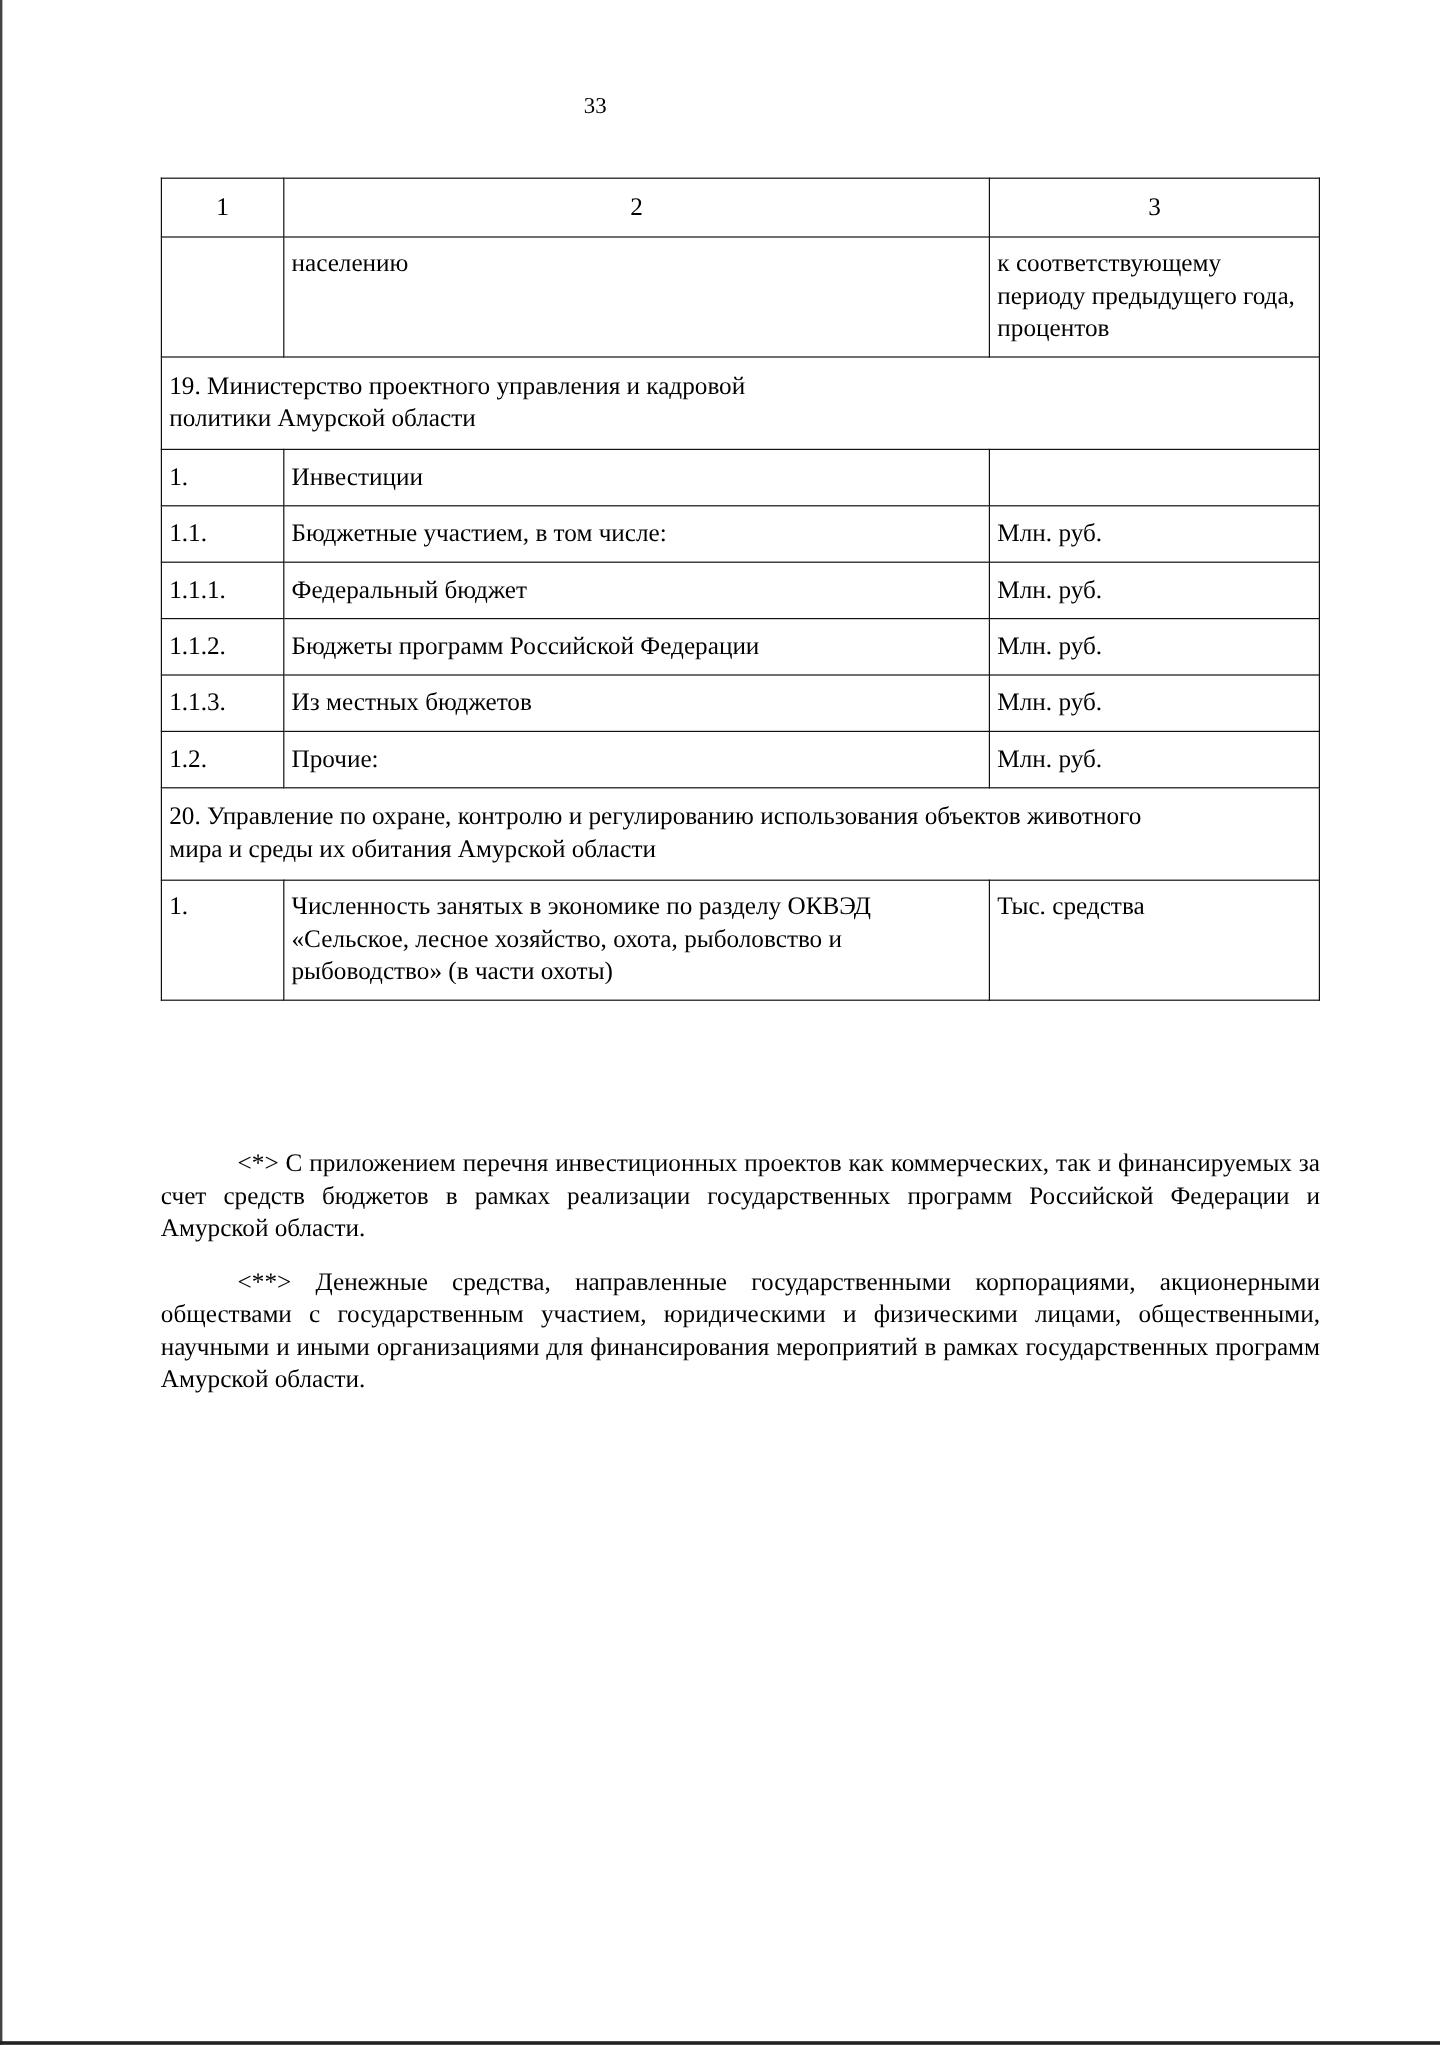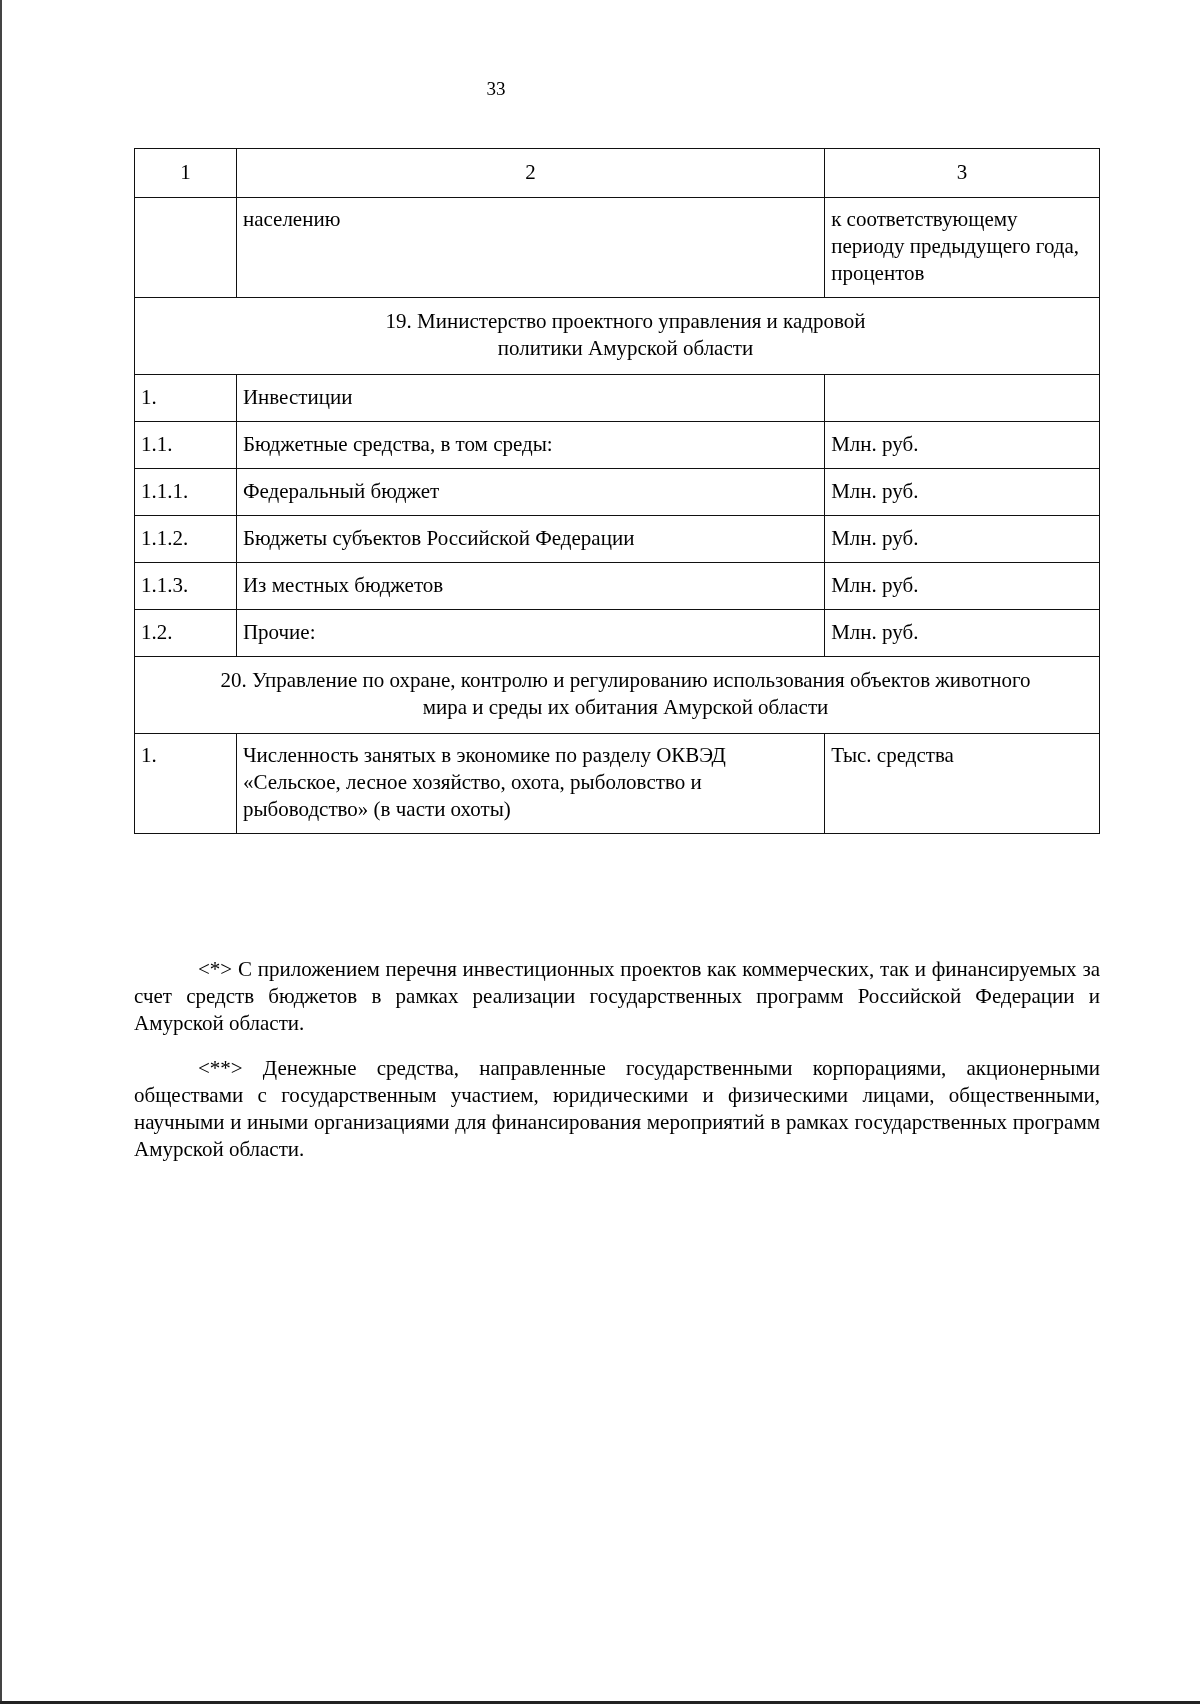--- a/index.html
+++ b/index.html
@@ -6,21 +6,21 @@
   body { width:1200px; height:1704px; position:relative; overflow:hidden;
          font-family:"Liberation Serif", "DejaVu Serif", serif; color:#000; }
   .page-number { position:absolute; left:0; width:992px; top:78px; text-align:center; font-size:19px; }
   .edge-left { position:absolute; left:0; top:0; width:2px; height:1704px; background:#444; }
   .edge-bottom { position:absolute; left:0; bottom:0; width:1200px; height:3px; background:#222; }
   table.doc-table { position:absolute; left:134px; top:148px; width:966px;
           border-collapse:collapse; font-size:21px; line-height:27px; }
   table.doc-table td { border:1.6px solid #111; vertical-align:top; padding:8px 6px 10px 6px; }
   col.c1 { width:102px; } col.c2 { width:589px; } col.c3 { width:275px; }
   tr.header-row td { text-align:center; vertical-align:middle; height:30px; }
-  tr.section-row td { text-align:center; padding:10px 6px 12px 23px; }
+  tr.section-row td { padding:10px 6px 12px 6px; }
   tr.data-row td { height:28px; vertical-align:middle; }
   .footnotes { position:absolute; left:134px; top:956px; width:966px; font-size:21px; line-height:27px; }
   .footnotes p { margin:0 0 18px 0; text-align:justify; text-indent:64px; }
 </style>
 </head>
 <body>
 
 <div class="edge-left"></div>
 <div class="edge-bottom"></div>
 
@@ -49,31 +49,31 @@
       <div>политики Амурской области</div>
     </td>
   </tr>
   <tr class="data-row">
     <td>1.</td>
     <td>Инвестиции</td>
     <td></td>
   </tr>
   <tr class="data-row">
     <td>1.1.</td>
-    <td>Бюджетные средства, в том среды:</td>
+    <td>Бюджетные участием, в том числе:</td>
     <td>Млн. руб.</td>
   </tr>
   <tr class="data-row">
     <td>1.1.1.</td>
     <td>Федеральный бюджет</td>
     <td>Млн. руб.</td>
   </tr>
   <tr class="data-row">
     <td>1.1.2.</td>
-    <td>Бюджеты субъектов Российской Федерации</td>
+    <td>Бюджеты программ Российской Федерации</td>
     <td>Млн. руб.</td>
   </tr>
   <tr class="data-row">
     <td>1.1.3.</td>
     <td>Из местных бюджетов</td>
     <td>Млн. руб.</td>
   </tr>
   <tr class="data-row">
     <td>1.2.</td>
     <td>Прочие:</td>

